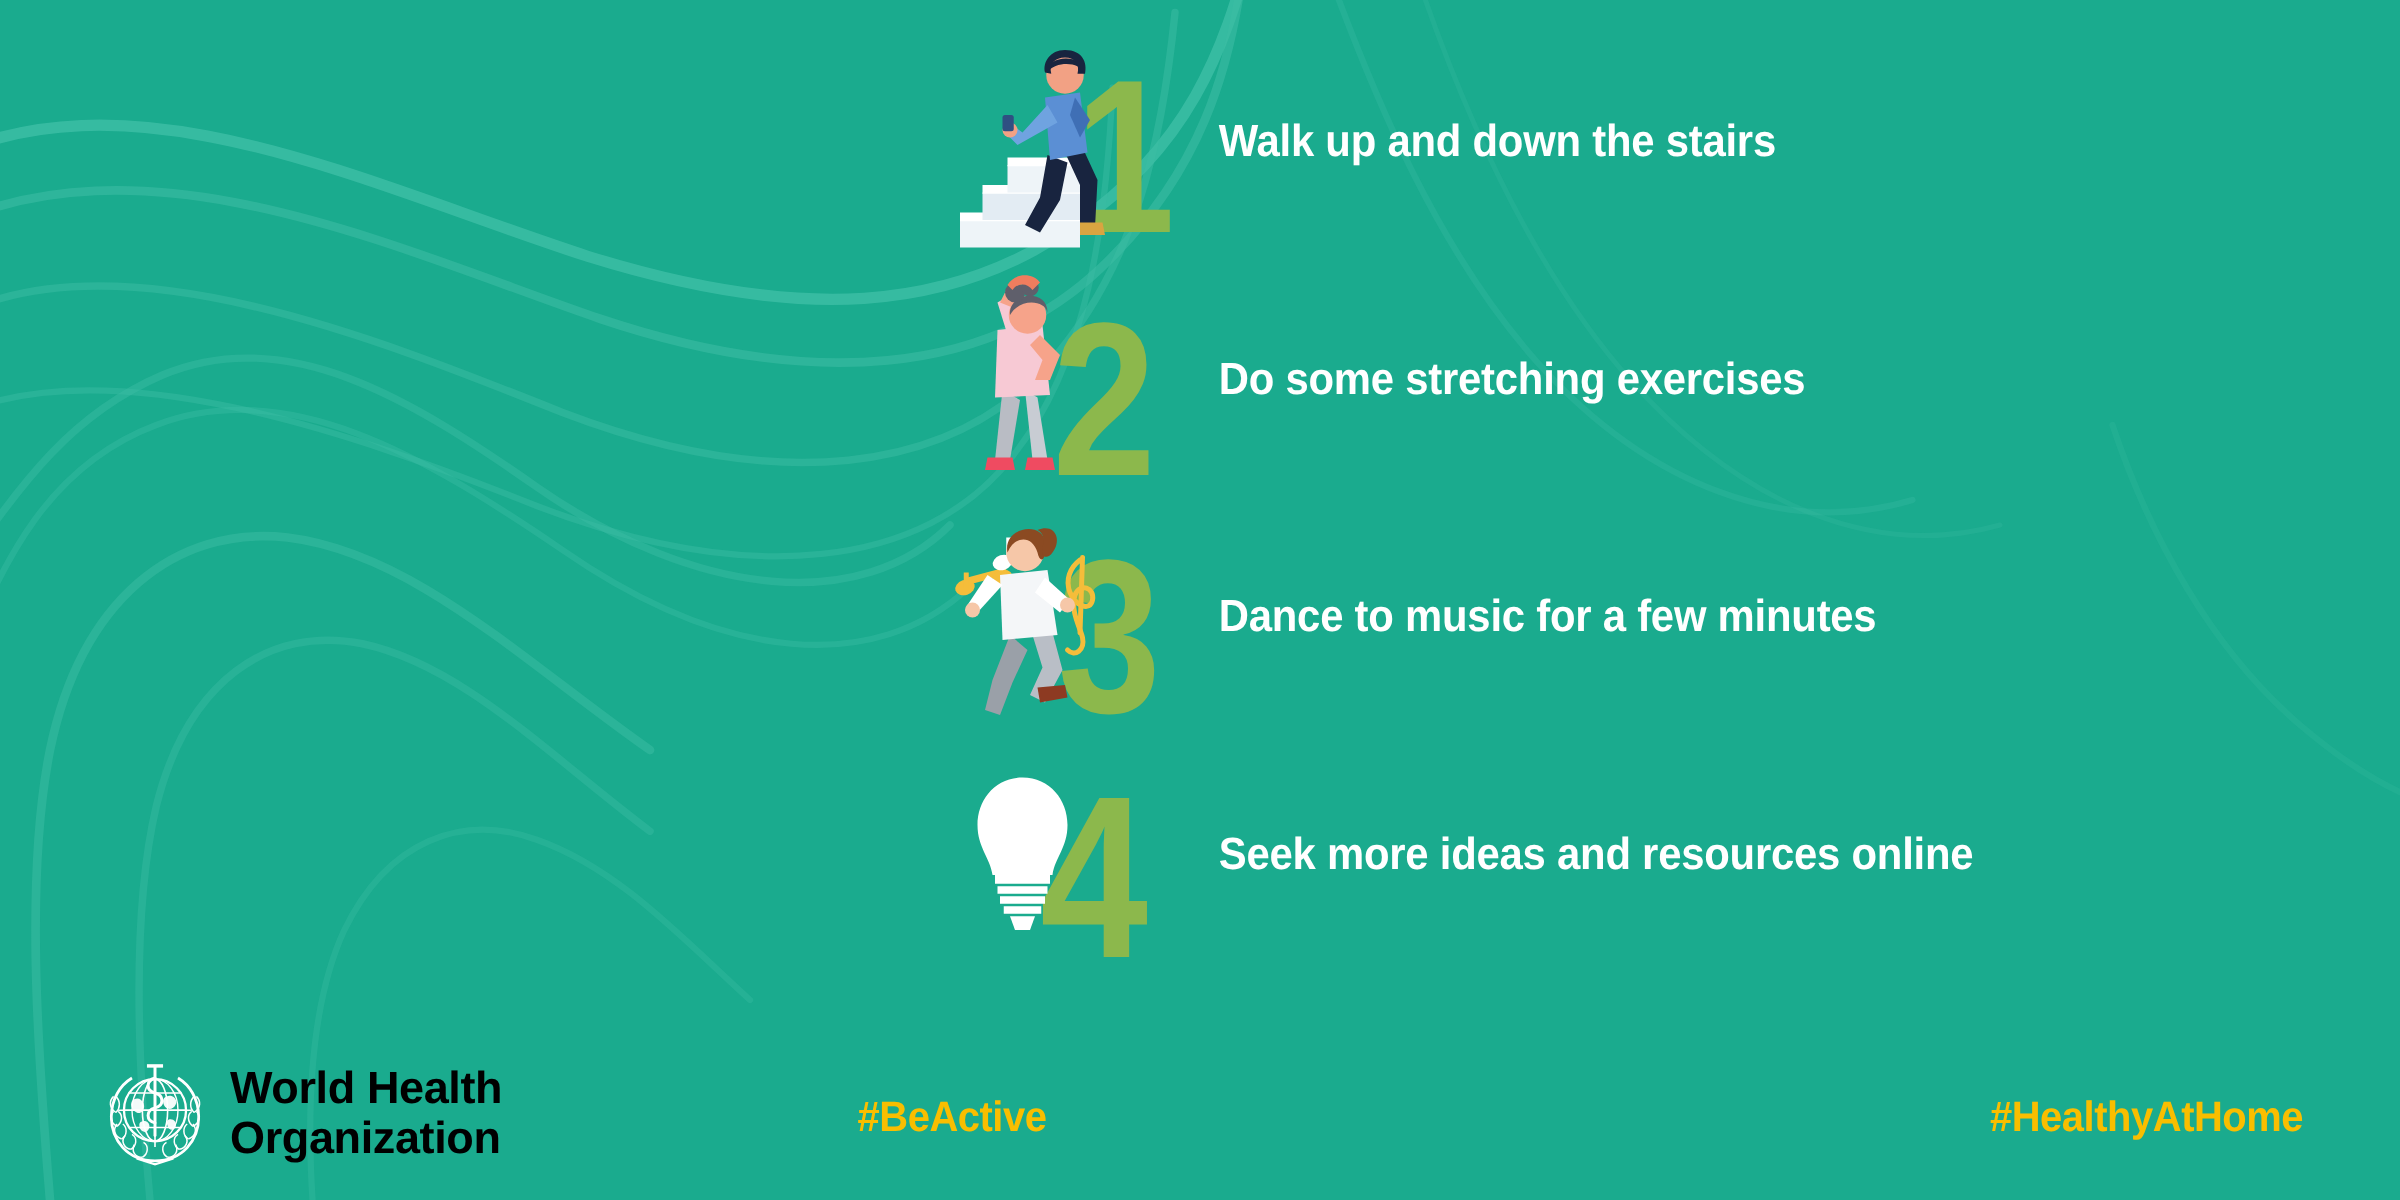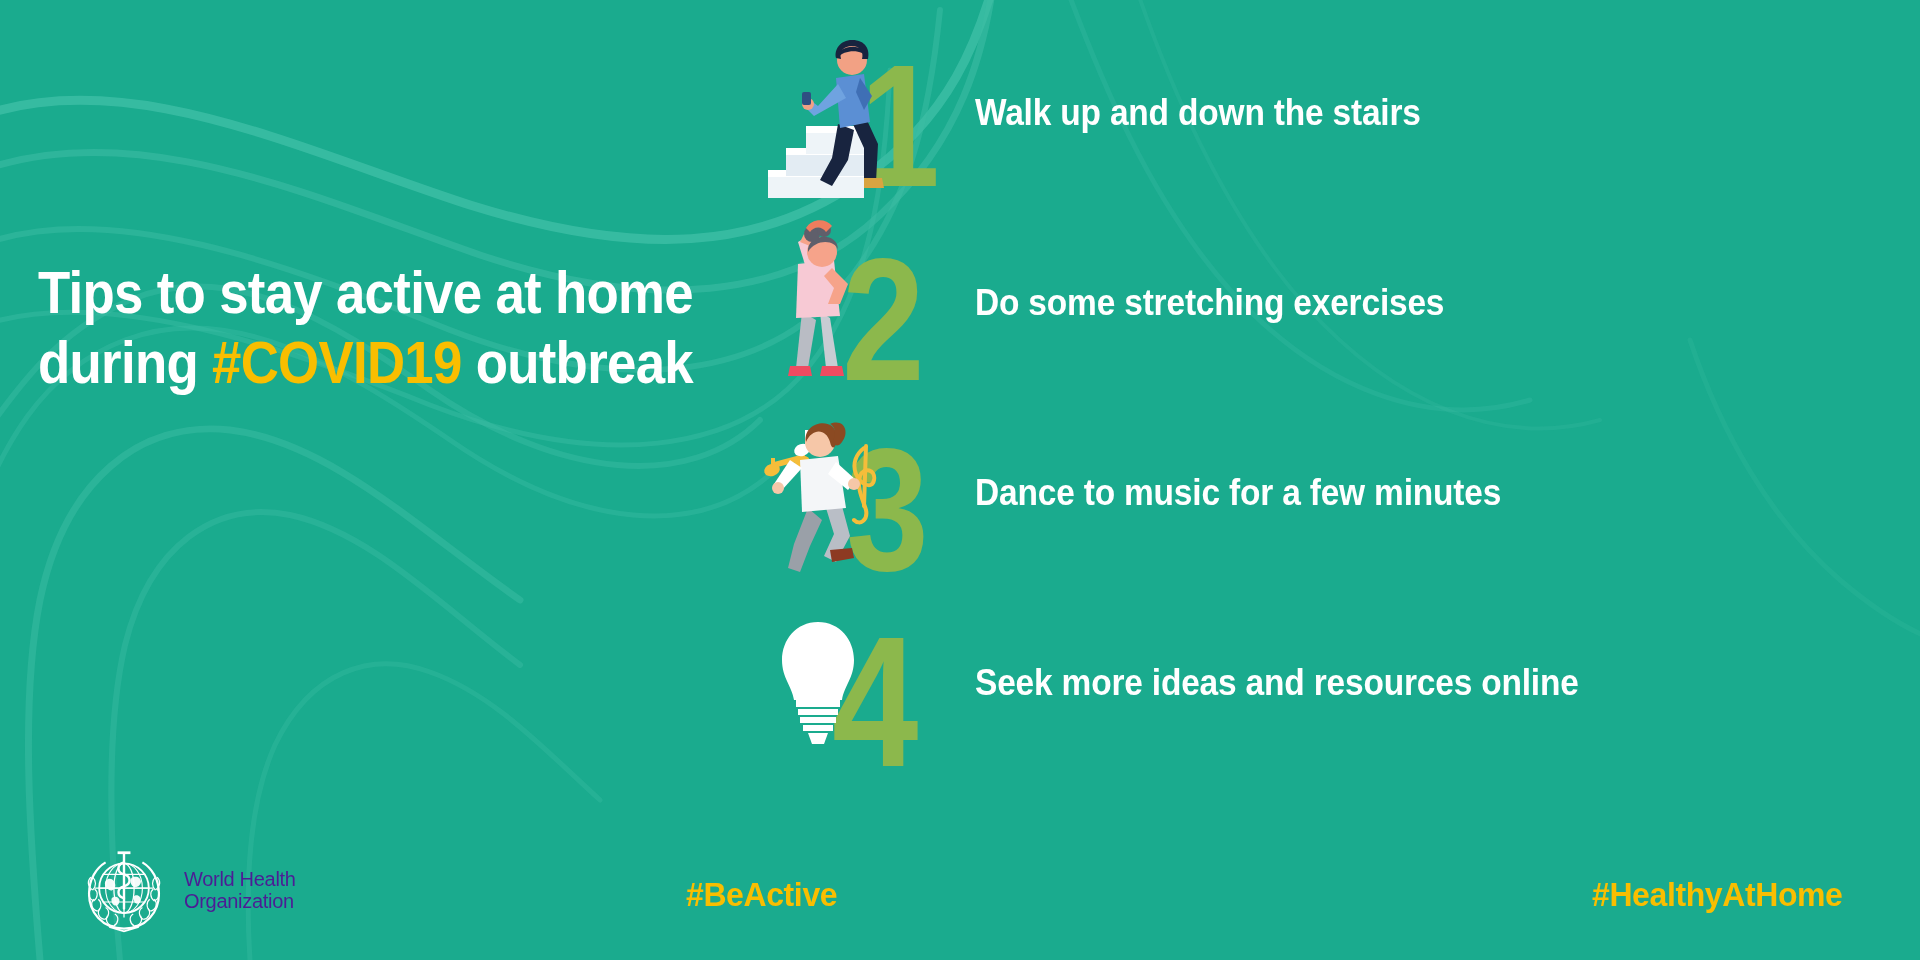--- a/index.html
+++ b/index.html
@@ -66,23 +66,23 @@
   .footer { position:absolute; left:0; right:0; bottom:0; height:130px; z-index:3; }
   .who-logo {
     position:absolute;
     left:78px;
     top:14px;
     display:flex;
     align-items:center;
     gap:14px;
   }
   .who-wordmark {
-    color:#4c1d95;
-    font-size:20px;
-    font-weight:normal;
+    color:#000000;
+    font-size:36px;
+    font-weight:bold;
     line-height:1.12;
     letter-spacing:-0.3px;
   }
   .hashtag {
     position:absolute;
     color:#f9be00;
     font-size:34px;
     font-weight:bold;
     letter-spacing:-0.4px;
     transform:scaleX(0.94);
@@ -106,24 +106,20 @@
     <path d="M120,960 C110,850 105,730 125,645 C150,545 215,500 290,515 C370,532 440,605 520,665" stroke-width="6" opacity="0.42"></path>
     <path d="M250,960 C245,880 250,800 275,745 C310,672 370,650 430,672 C495,695 545,750 600,800" stroke-width="5" opacity="0.35"></path>
     <path d="M1060,-30 C1100,80 1150,200 1230,290 C1320,390 1430,430 1530,400" stroke-width="5" opacity="0.3"></path>
     <path d="M1130,-30 C1170,90 1225,215 1305,305 C1395,405 1500,448 1600,420" stroke-width="4" opacity="0.25"></path>
     <path d="M1690,340 C1720,430 1770,520 1840,580 C1880,614 1910,630 1930,638" stroke-width="5" opacity="0.22"></path>
   </g>
 </svg>
 
 <div class="stage">
 
-  <div class="headline">
-    <div class="line">Tips to stay active at home</div>
-    <div class="line"><span>during </span><span class="hl-accent">#COVID19</span><span> outbreak</span></div>
-  </div>
 
   <div class="tips">
 
     <div class="tip">
       <div class="tip-visual">
         <svg width="205" height="190" viewBox="0 0 205 190" aria-hidden="true">
 
           <text x="100" y="168" font-family="Liberation Sans, sans-serif" font-size="175" font-weight="bold" fill="#8cb84c" transform="scale(0.82,1)" transform-origin="100 168" style="letter-spacing:-4px">1</text>
 
           <g>

